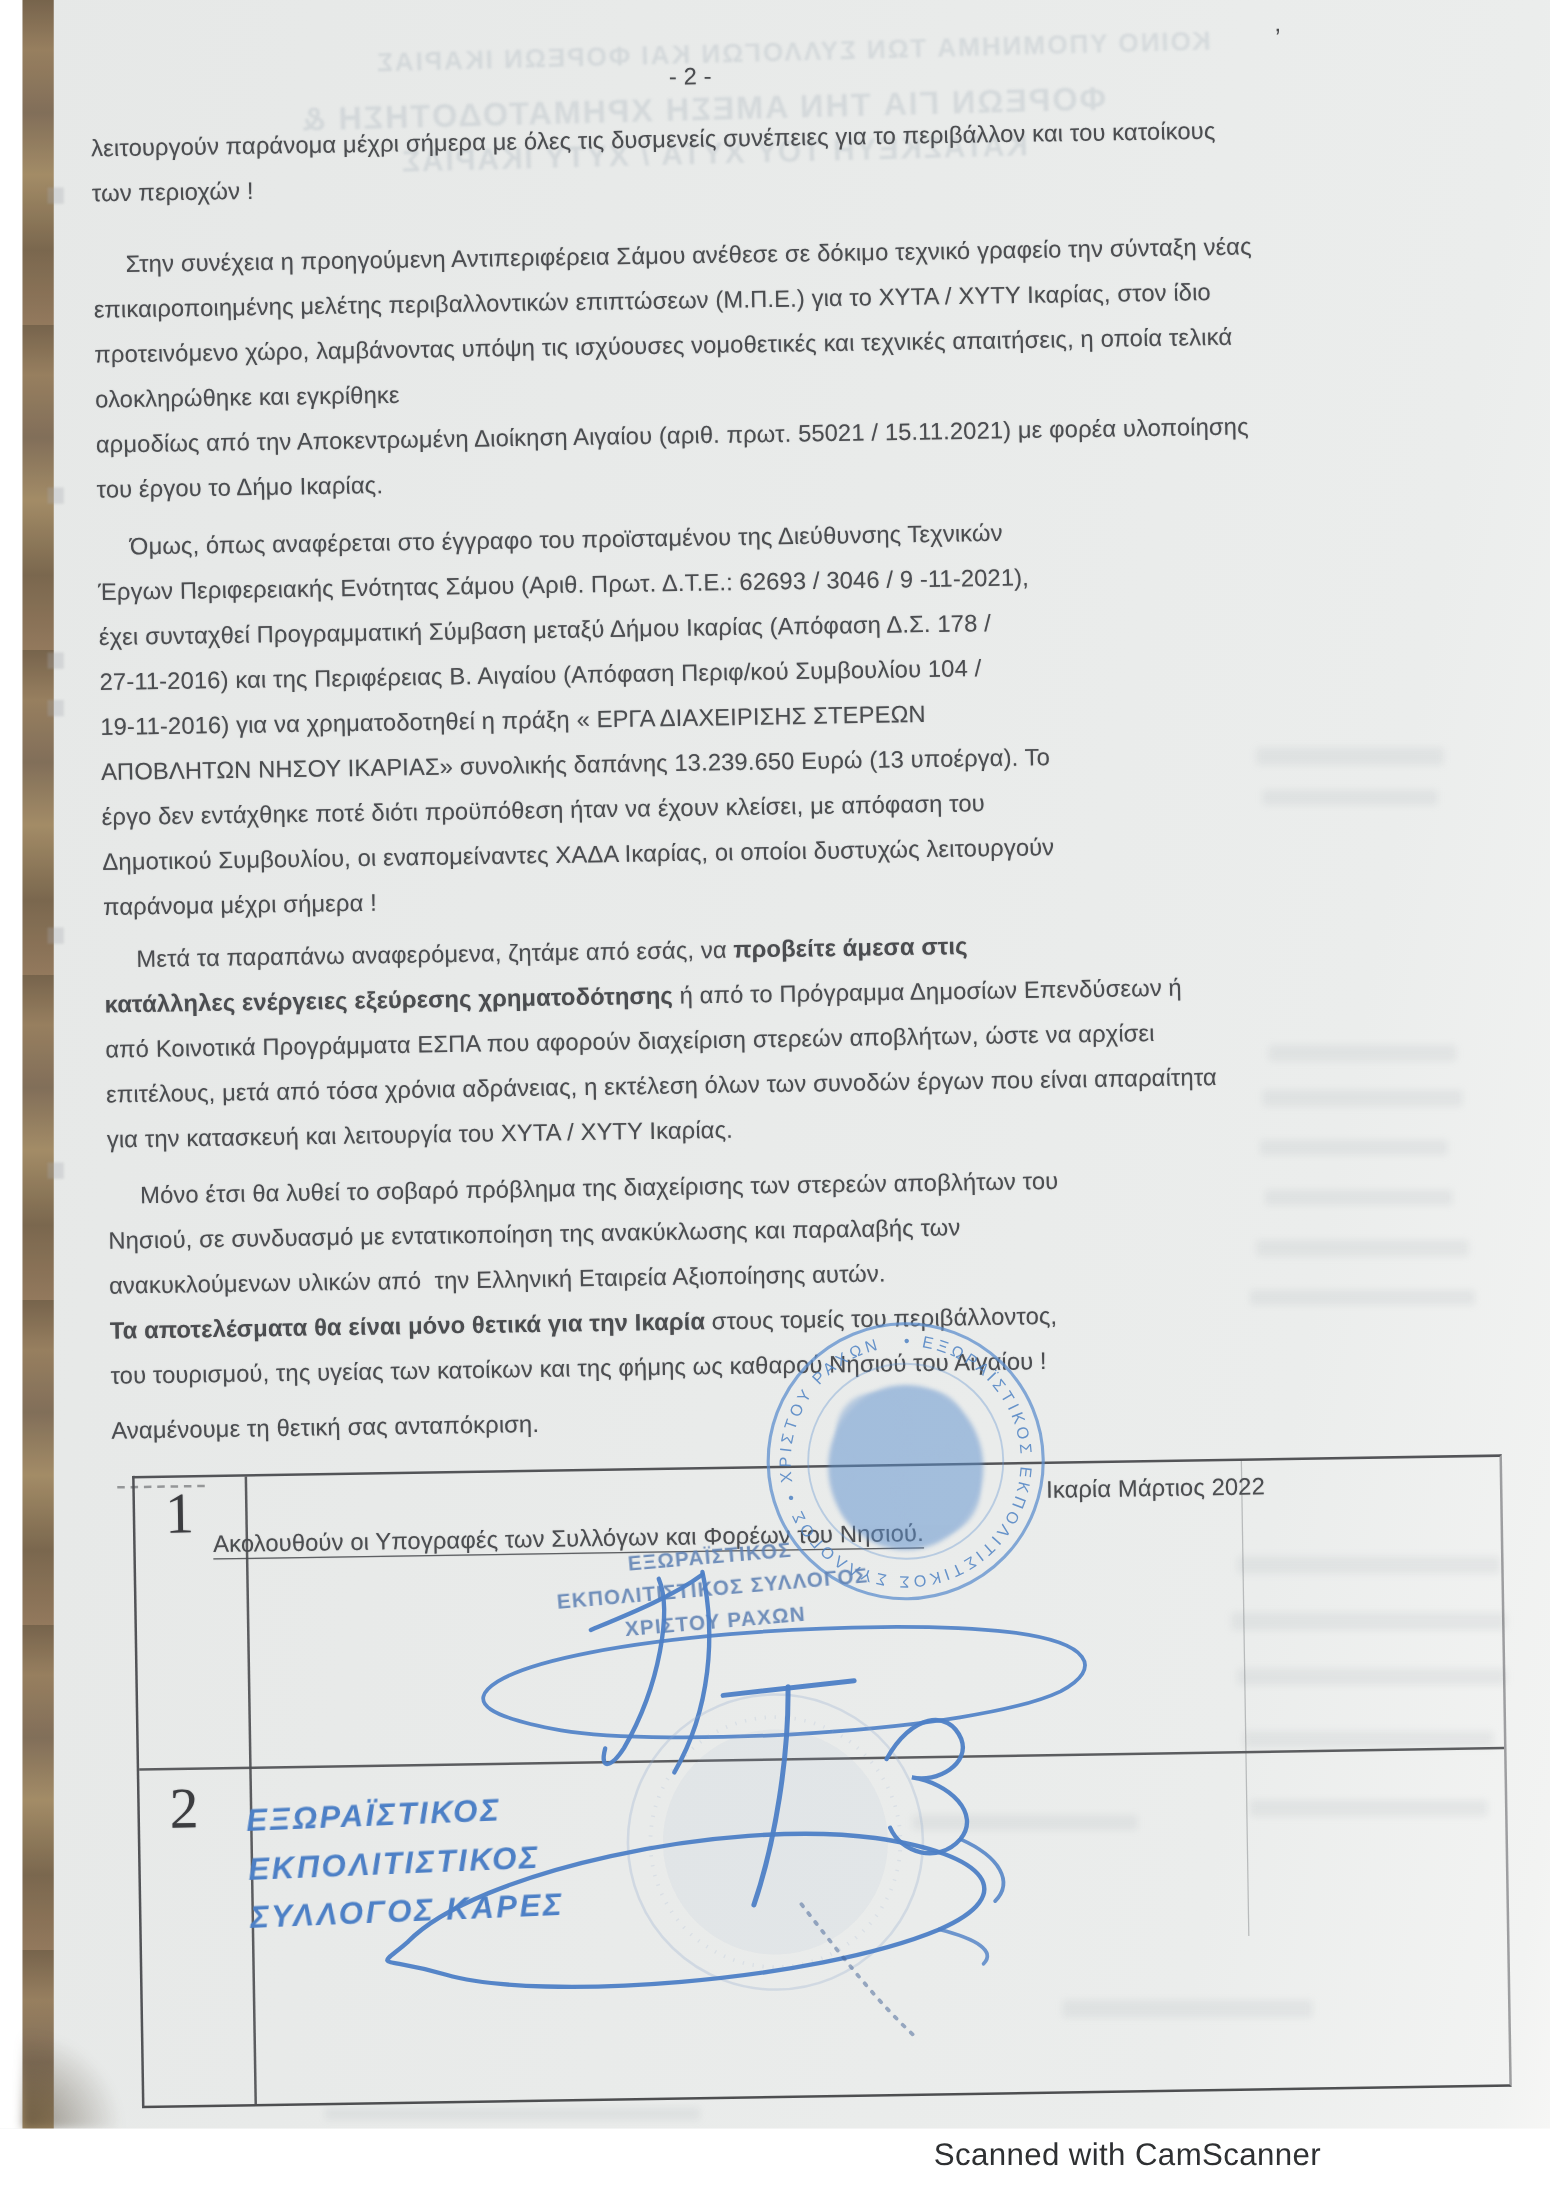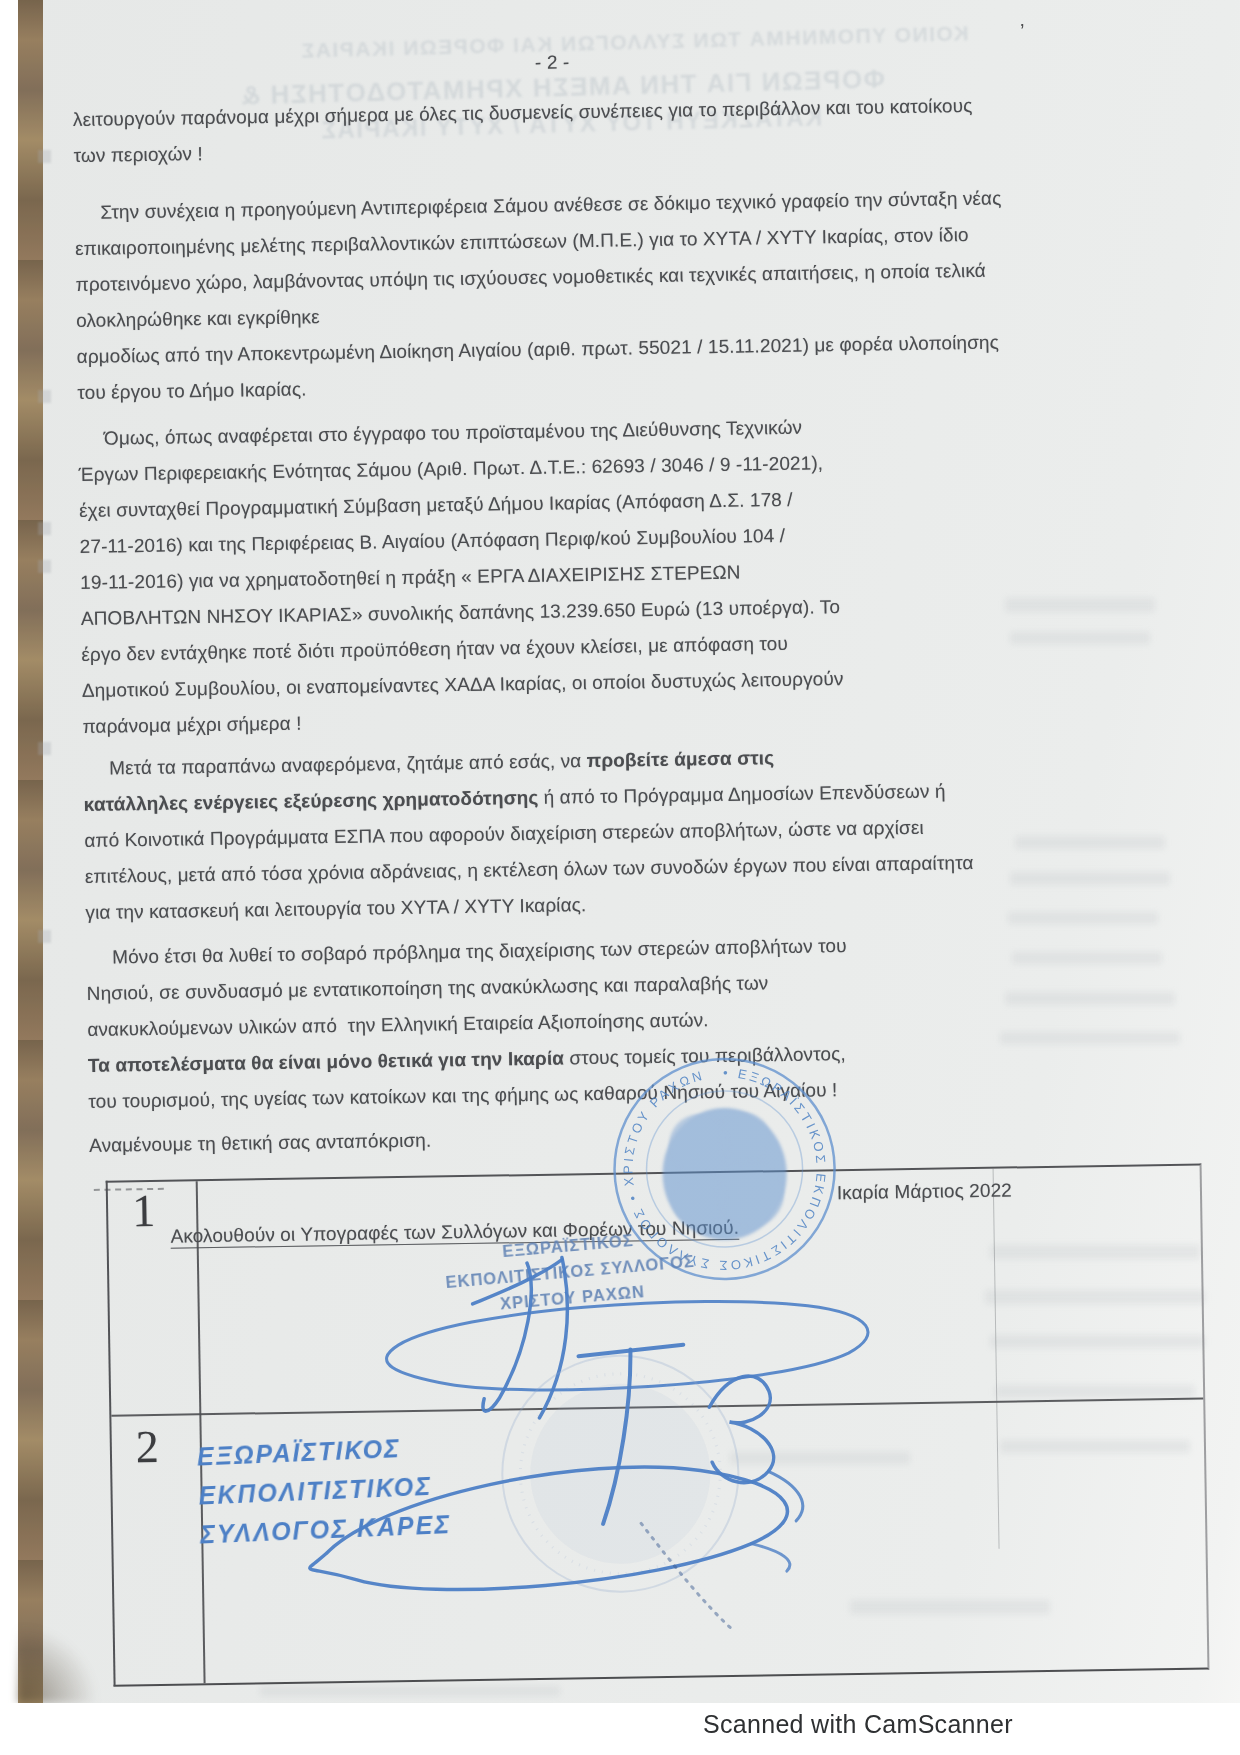--- a/index.html
+++ b/index.html
@@ -79,21 +79,21 @@
   svg .pen{stroke:var(--pen-blue,#4d80c6);fill:none;stroke-linecap:round;}
   svg .sealring{stroke:var(--seal-blue,#5d8fcd);fill:none;}
   svg .blob{fill:var(--seal-blue,#5d8fcd);filter:blur(1.5px);}
   svg .faintstamp{stroke:#8fa9cc;fill:none;}
   .seal-svg{position:absolute;left:594px;top:1054px;z-index:4;}
   .sig1-svg{position:absolute;left:370px;top:1255px;z-index:6;}
   .sig2-svg{position:absolute;left:270px;top:1322px;z-index:6;}
   
   .bottom-band{position:absolute;left:0;top:1703px;width:1240px;height:52px;background:#ffffff;z-index:10;}
   .watermark{
-    position:absolute;left:703px;top:1710px;z-index:11;
+    position:absolute;left:747px;top:1710px;z-index:11;
     font-size:25px;font-weight:500;color:#2e3032;letter-spacing:.3px;text-align:center;
   }
 </style>
 </head>
 <body>
 
 <div class="scan">
 
   <div class="bleed" style="left:300px;top:30px;font-size:21px;">ΚΟΙΝΟ ΥΠΟΜΝΗΜΑ ΤΩΝ ΣΥΛΛΟΓΩΝ ΚΑΙ ΦΟΡΕΩΝ ΙΚΑΡΙΑΣ</div>
   <div class="bleed" style="left:240px;top:72px;font-size:26px;">ΦΟΡΕΩΝ ΓΙΑ ΤΗΝ ΑΜΕΣΗ ΧΡΗΜΑΤΟΔΟΤΗΣΗ &amp;</div>

